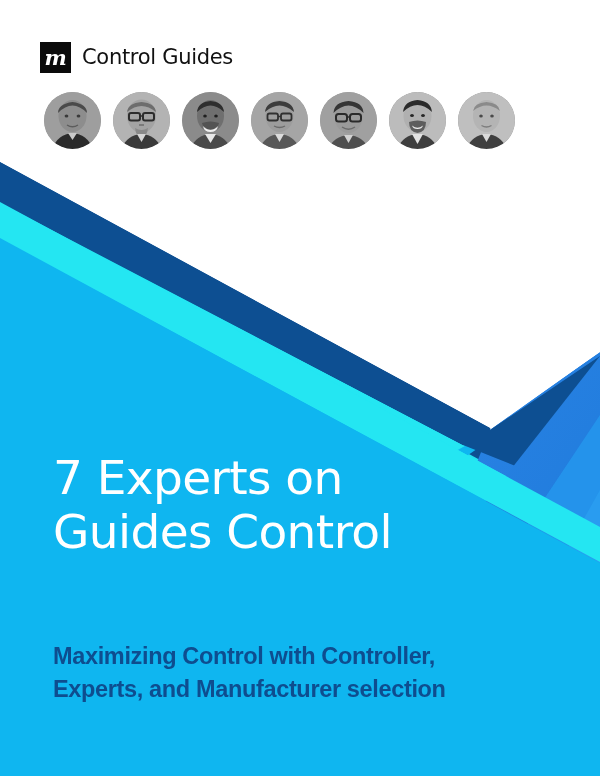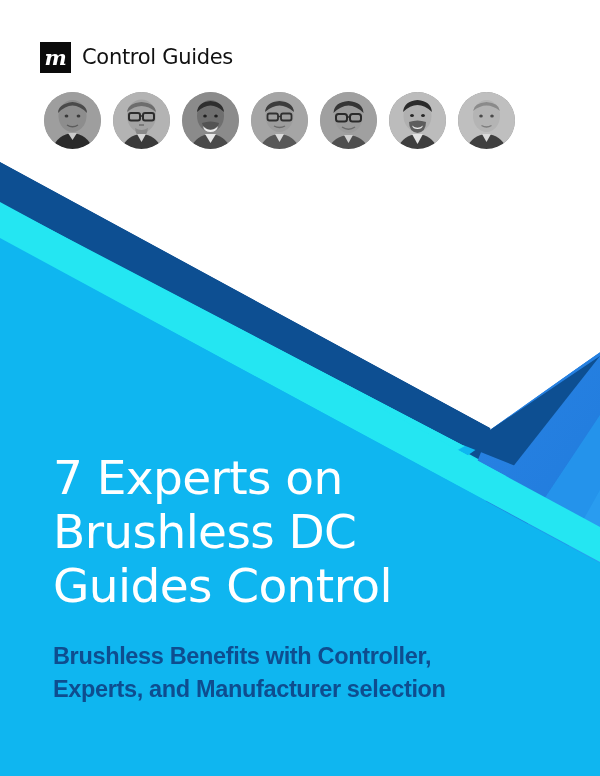--- a/index.html
+++ b/index.html
@@ -368,22 +368,21 @@
             <path d="M24 42 L28.5 50 L33 42 Z" fill="#dadada"></path>
           </g>
         </svg>
       </span>
 
     </div>
   </div>
 
   <div id="title-block">
     <div class="title-line">7 Experts on</div>
-    <div class="title-line">Brushless DC</div>
     <div class="title-line">Guides Control</div>
   </div>
 
   <div id="subtitle-block">
-    <div class="subtitle-line">Brushless Benefits with Controller,</div>
+    <div class="subtitle-line">Maximizing Control with Controller,</div>
     <div class="subtitle-line">Experts, and Manufacturer selection</div>
   </div>
 
 </div>
 
 </body></html>

